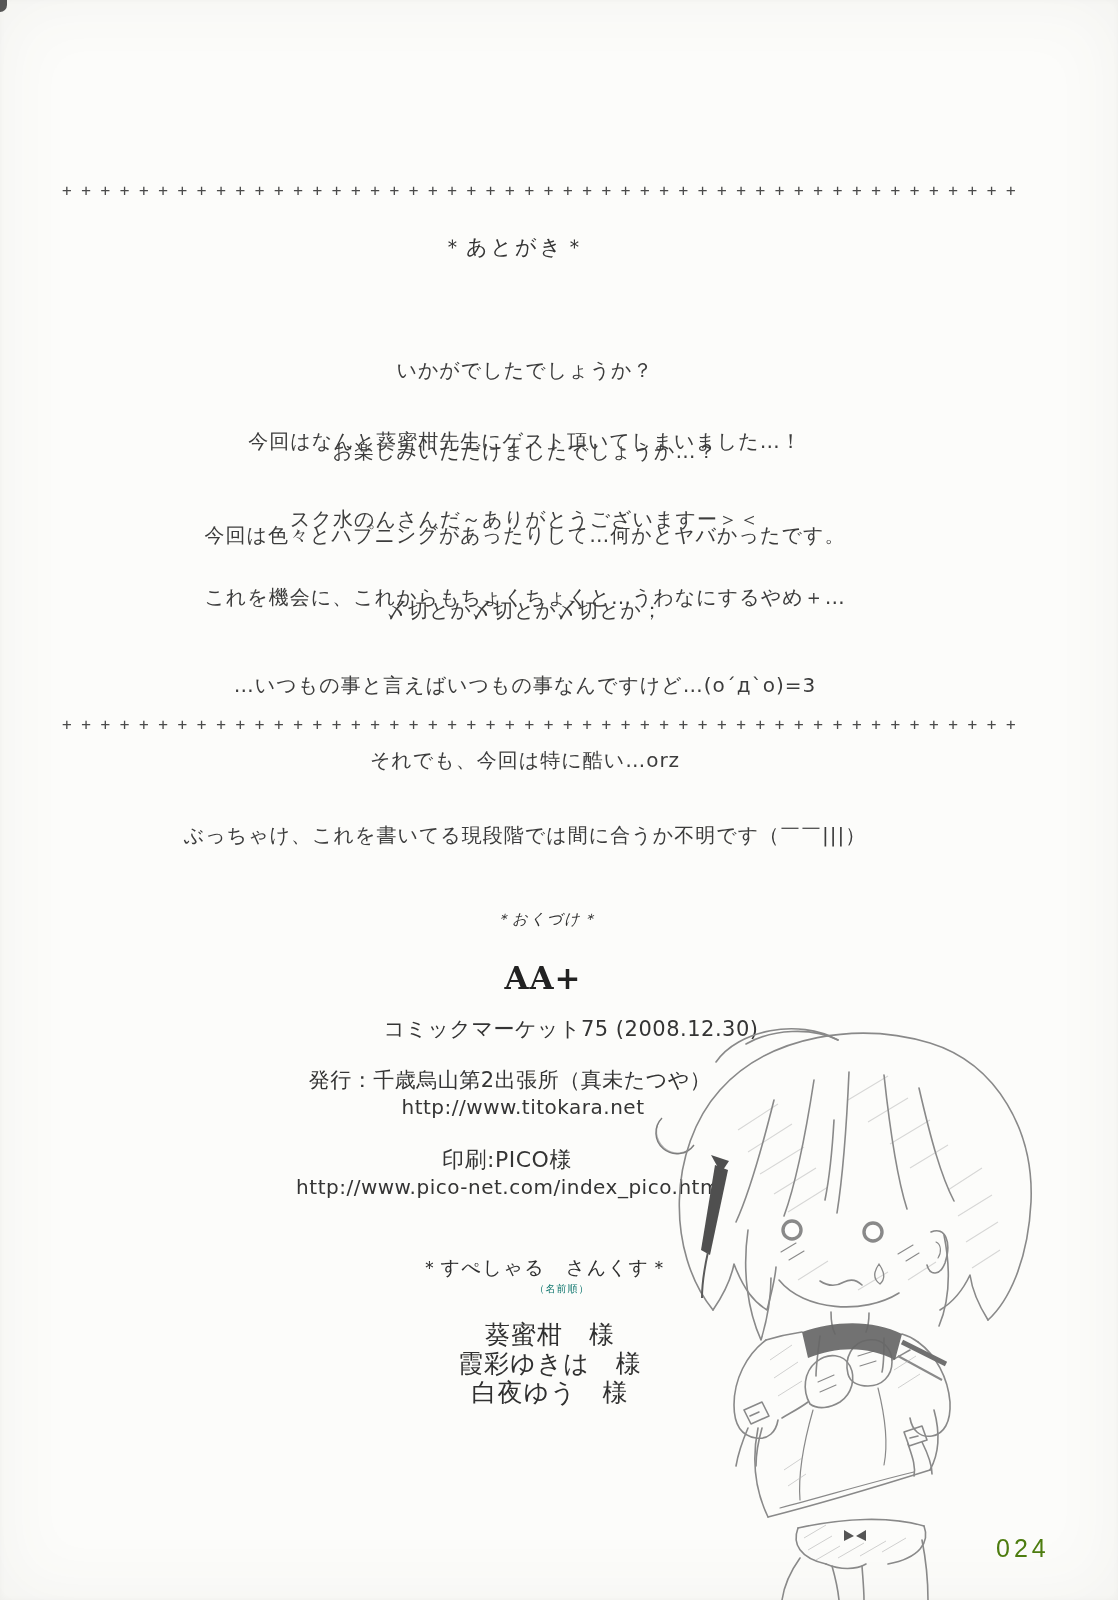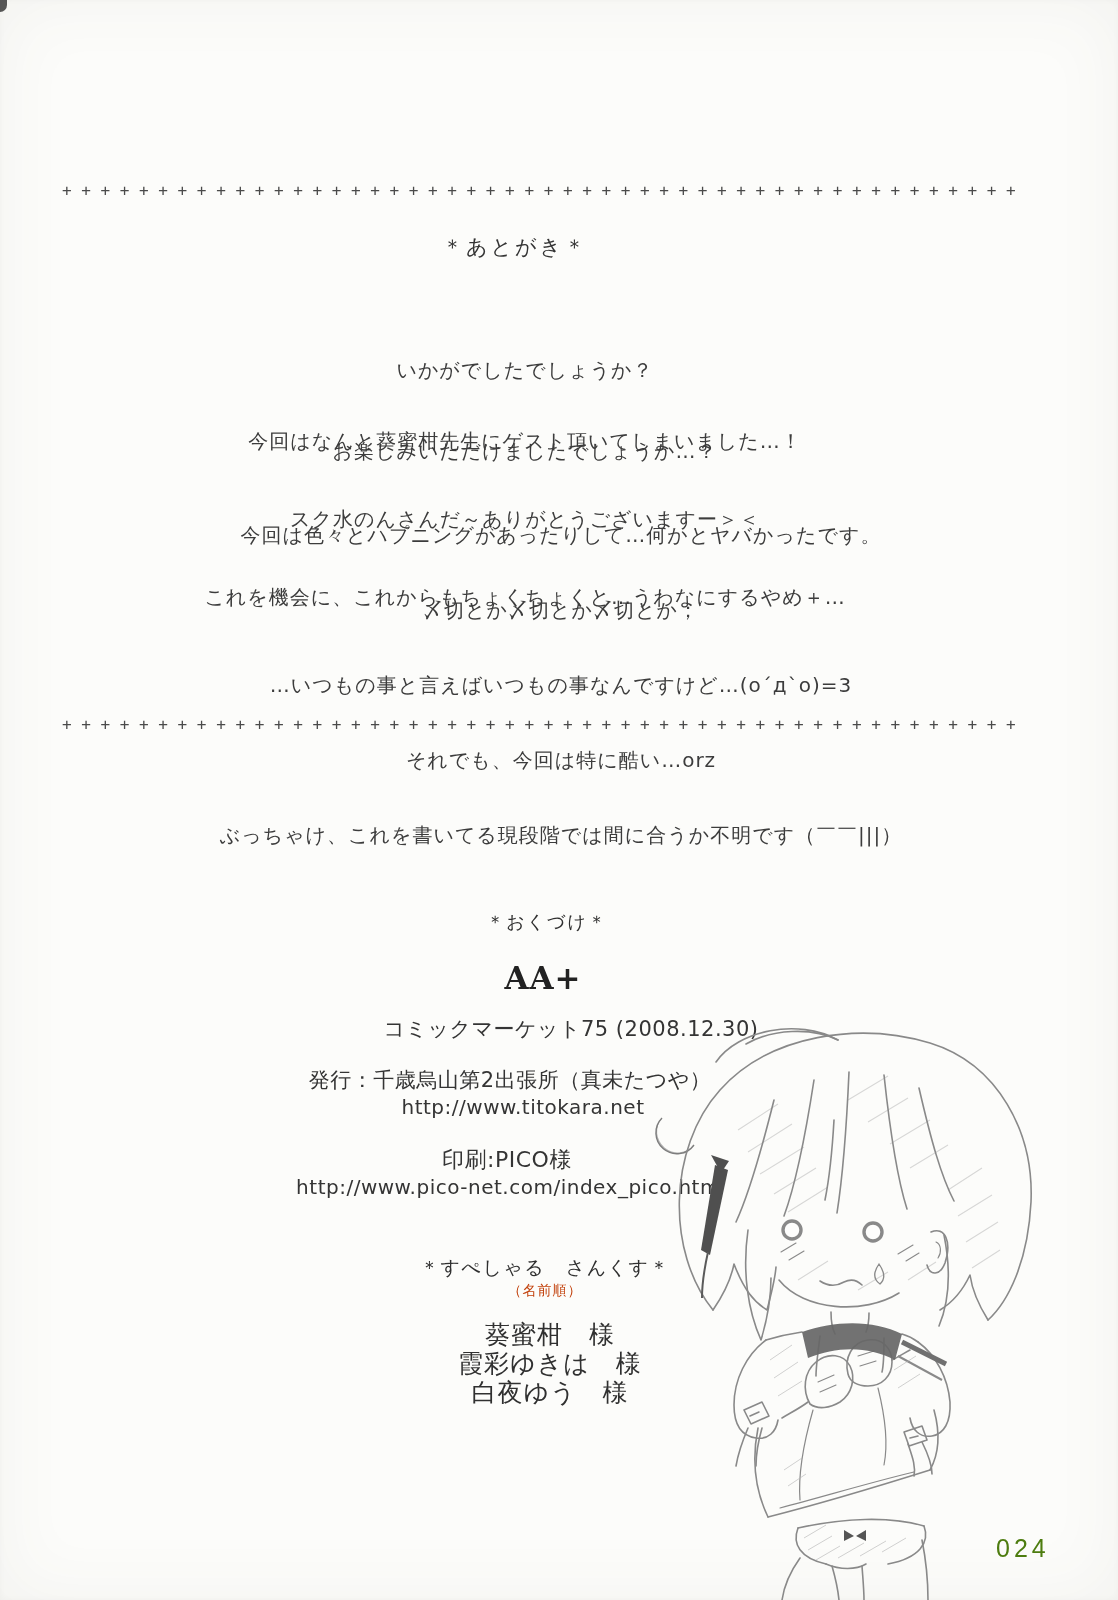--- a/index.html
+++ b/index.html
@@ -21,32 +21,32 @@
     font-size:16px;line-height:20px;color:#4a4a4a;
     white-space:nowrap;letter-spacing:0;
   }
   .hand{letter-spacing:1px;color:#3c3c3c;}
   .heading{font-size:21px;letter-spacing:3px;color:#333;}
   .para{font-size:20px;white-space:pre;text-align:center;}
   .para div{white-space:nowrap;}
   .p1{line-height:27px;}
   .p2{line-height:26px;}
   .p3{line-height:25px;}
-  .okz-heading{font-size:18px;letter-spacing:2px;color:#2f2f2f;}
+  .okz-heading{font-size:15px;letter-spacing:2px;color:#2f2f2f;font-style:italic;}
   .book-title{
     font-family:"DejaVu Serif","Liberation Serif",serif;
     font-size:31px;font-weight:bold;color:#222;letter-spacing:1px;
   }
   .colo{color:#343434;letter-spacing:0.5px;}
   .event-line{font-size:21px;}
   .pub-line{font-size:21px;}
   .url-line{font-size:20px;letter-spacing:0.5px;}
   .printer-line{font-size:22px;}
   .thanks-heading{font-size:19px;letter-spacing:1.5px;color:#2f2f2f;}
-  .thanks-note{font-size:14px;letter-spacing:1px;color:#c2410c;}
+  .thanks-note{font-size:10px;letter-spacing:1px;color:#0f766e;margin-left:17px;}
   .names{font-size:25px;line-height:29px;color:#303030;letter-spacing:1px;}
   .page-num{
     font-size:25px;letter-spacing:4px;color:#4d7c0f;
     font-family:Liberation Sans, sans-serif;
   }
   .corner-mark{
     left:0;top:0;width:7px;height:12px;background:#3a3a3a;
     border-radius:0 0 8px 0;opacity:.85;
   }
   .sketch{left:598px;top:980px;width:520px;height:620px;}
@@ -66,21 +66,21 @@
     <div>いかがでしたでしょうか？</div>
     <div>お楽しみいただけましたでしょうか…？</div>
   </div>
 
   <div class="abs center para p2 hand" style="top:376px;left:0;width:1050px;">
     <div>今回はなんと葵蜜柑先生にゲスト頂いてしまいました…！</div>
     <div>スク水のんさんだ～ありがとうございますー＞＜</div>
     <div>これを機会に、これからもちょくちょくと…うわなにするやめ＋…</div>
   </div>
 
-  <div class="abs center para p3 hand" style="top:473px;left:0;width:1050px;padding-left:36px;">
+  <div class="abs center para p3 hand" style="top:473px;left:0;width:1050px;">
     <div>今回は色々とハプニングがあったりして…何かとヤバかったです。</div>
     <div>〆切とか〆切とか〆切とか；</div>
     <div>…いつもの事と言えばいつもの事なんですけど…(o´д`o)=3</div>
     <div>それでも、今回は特に酷い…orz</div>
     <div>ぶっちゃけ、これを書いてる現段階では間に合うか不明です（￣￣|||）</div>
   </div>
 
   <div class="abs plus-row" style="top:715px;">+ + + + + + + + + + + + + + + + + + + + + + + + + + + + + + + + + + + + + + + + + + + + + + + + + +</div>
 
   <div class="abs center okz-heading hand" style="top:910px;left:0;width:1094px;">＊おくづけ＊</div>

